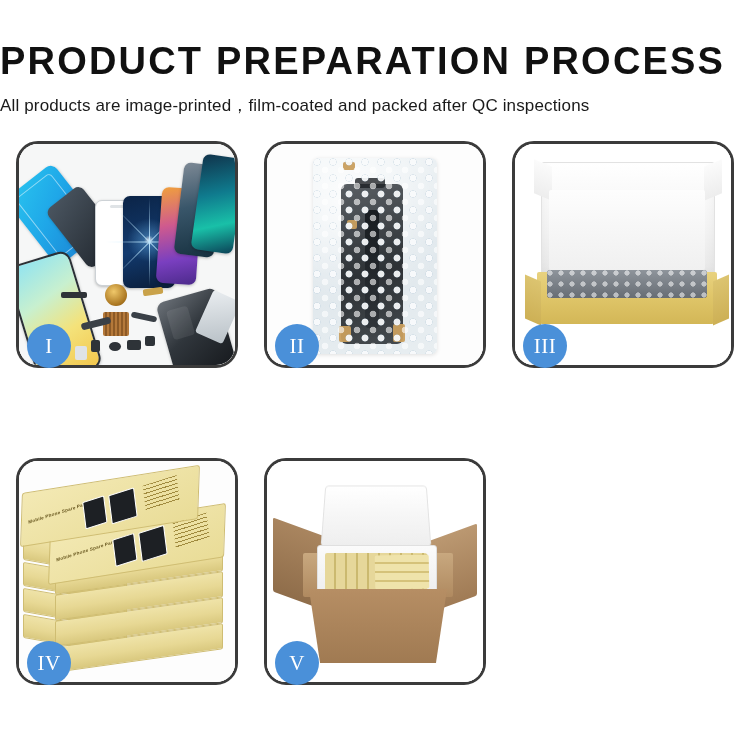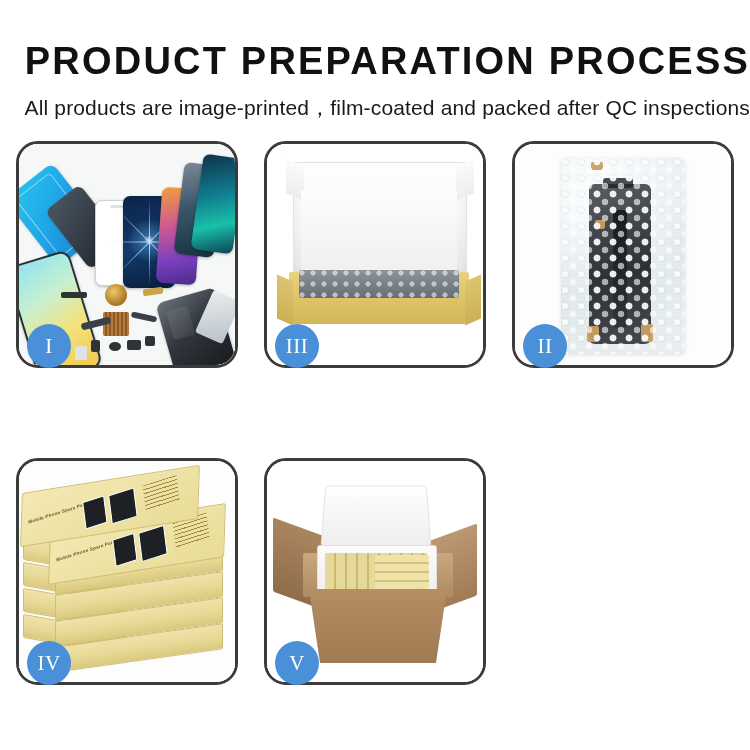--- a/index.html
+++ b/index.html
@@ -14,36 +14,36 @@
     overflow: hidden;
     font-family: "Liberation Sans", sans-serif;
     color: #111111;
   }
 
   
   .header {
     position: absolute;
     top: 0; left: 0;
     width: 750px;
-    text-align: right;
+    text-align: left;
   }
   .page-title {
     margin: 0;
     padding-top: 42px;
     font-size: 38px;
     font-weight: 700;
     letter-spacing: 2.2px;
     line-height: 1.05;
     color: #111111;
     white-space: nowrap;
   }
   .page-subtitle {
     margin: 0;
     padding-top: 12px;
-    font-size: 21px;
+    font-size: 17px;
     font-weight: 400;
     letter-spacing: 0.15px;
     color: #1a1a1a;
     white-space: nowrap;
   }
 
   
   .grid {
     position: absolute;
     top: 141px;
@@ -443,50 +443,50 @@
         <div class="cmp" style="left:90px;top:198px;width:12px;height:9px;border-radius:50%;"></div>
         <div class="cmp" style="left:108px;top:196px;width:14px;height:10px;"></div>
         <div class="cmp" style="left:126px;top:192px;width:10px;height:10px;"></div>
         <div class="cmp" style="left:56px;top:202px;width:12px;height:14px;background:#dfe3e6;"></div>
         <div class="tool"></div>
       </div>
     </div>
     <div class="badge">I</div>
   </div>
 
-  <div class="panel p3">
-    <div class="panel-inner">
-      <div class="scene">
-        <div class="lid"></div>
-        <div class="foam"></div>
-        <div class="tray"></div>
-        <div class="wrapped"></div>
-      </div>
-    </div>
-    <div class="badge">III</div>
-  </div>
-
   <div class="panel p2">
     <div class="panel-inner">
       <div class="scene">
         <div class="bag">
           <div class="part"></div>
           <div class="tail"></div>
           <div class="tape" style="left:30px;top:4px;width:12px;height:8px;"></div>
           <div class="tape" style="left:34px;top:62px;width:10px;height:9px;"></div>
           <div class="tape" style="left:26px;top:168px;width:12px;height:16px;"></div>
           <div class="tape" style="left:80px;top:166px;width:12px;height:18px;"></div>
           <div class="bubbles2"></div>
           <div class="bubbles"></div>
         </div>
       </div>
     </div>
     <div class="badge">II</div>
   </div>
 
+  <div class="panel p3">
+    <div class="panel-inner">
+      <div class="scene">
+        <div class="lid"></div>
+        <div class="foam"></div>
+        <div class="tray"></div>
+        <div class="wrapped"></div>
+      </div>
+    </div>
+    <div class="badge">III</div>
+  </div>
+
   <div class="panel p4">
     <div class="panel-inner">
       <div class="scene">
         <div class="stack">
 
           <div class="bx" style="left:4px;  top:58px;  width:102px; height:22px; transform:skewY(10deg);"></div>
           <div class="bx" style="left:4px;  top:84px;  width:102px; height:22px; transform:skewY(10deg);"></div>
           <div class="bx" style="left:4px;  top:110px; width:102px; height:22px; transform:skewY(10deg);"></div>
           <div class="bx" style="left:4px;  top:136px; width:102px; height:22px; transform:skewY(10deg);"></div>
           <div class="bx" style="left:4px;  top:162px; width:102px; height:22px; transform:skewY(10deg);"></div>

